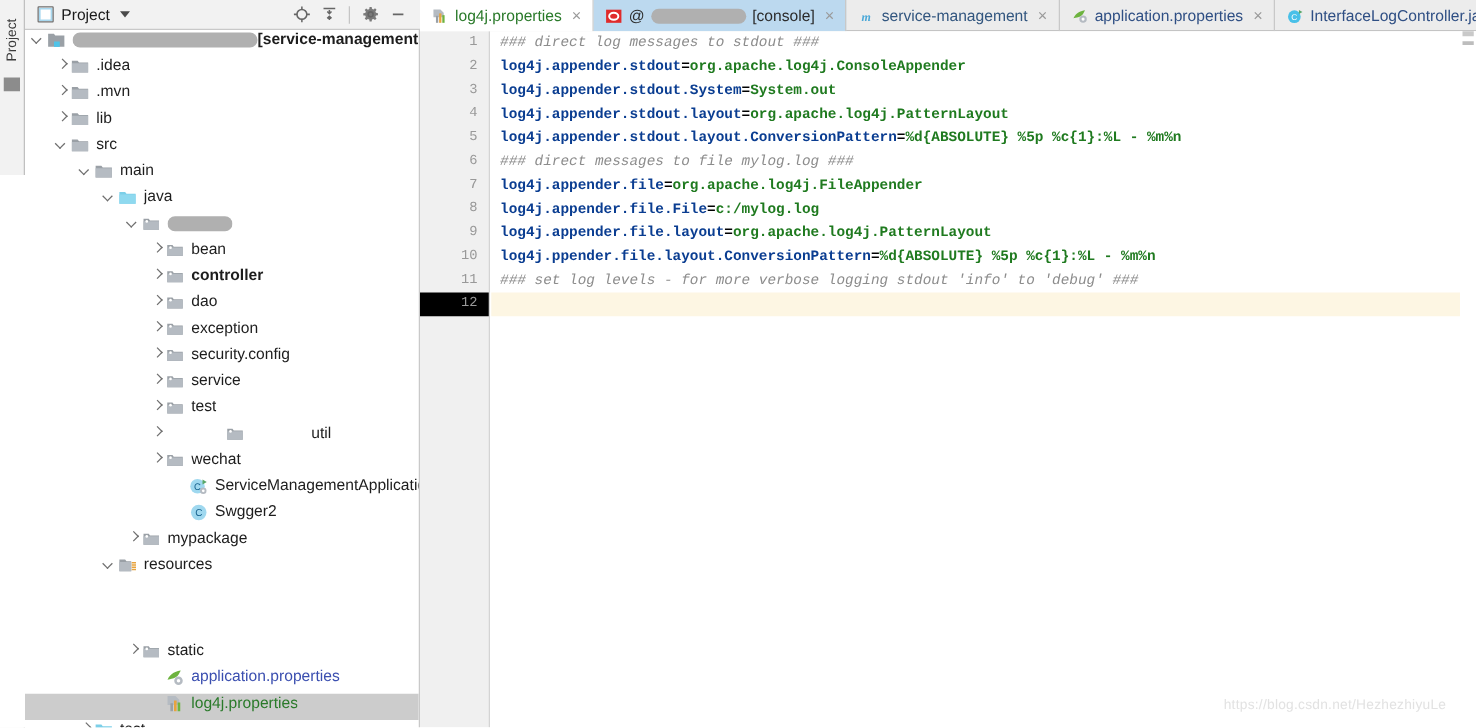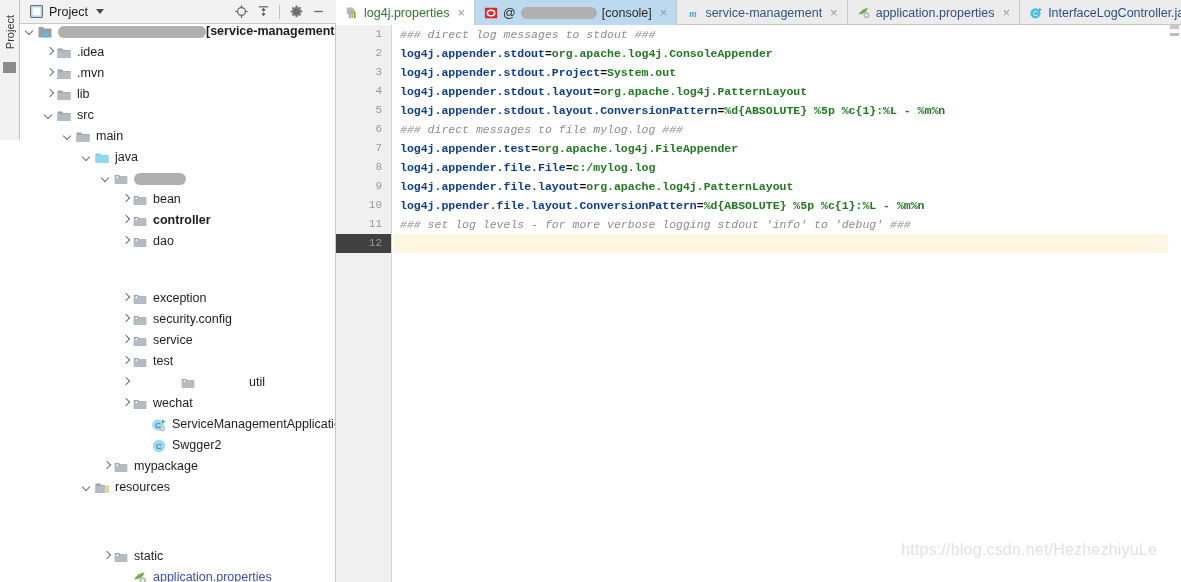--- a/index.html
+++ b/index.html
@@ -139,22 +139,22 @@
   }
   .vscroll .thumb {
     position: absolute; left: 2px; top: 0; width: 9px; height: 4px; background: #c9c9c9;
   }
   .vscroll .thumb2 {
     position: absolute; left: 2px; top: 8px; width: 9px; height: 3px; background: #bdbdbd;
   }
 
   
   .watermark {
-    position: absolute; right: 24px; bottom: 23px;
-    font-size: 16px; color: #e2e2e2; letter-spacing: .2px; user-select: none; text-align: center;
+    position: absolute; right: 24px; bottom: 12px;
+    font-size: 11px; color: #e2e2e2; letter-spacing: .2px; user-select: none; text-align: center;
   }
 </style>
 </head>
 <body>
 
 <div id="app">
 
   <div class="toolstrip">
     <div class="vlabel">Project</div>
     <div class="stub"></div>
@@ -282,21 +282,21 @@
       </div>
       <div class="row" style="padding-left: 99px;">
         <span class="arrow r"></span>
         <span class="ficon"><svg width="16" height="16" viewBox="0 0 16 16">
             <path fill="#9aa0a6" d="M1.8 4h4.2l1 1.3h7.2v7.4H1.8z"></path>
             <path fill="#b5bbc2" d="M1.8 6h12.4v6.7H1.8z"></path>
             <circle cx="4.4" cy="6.1" r="1.05" fill="#ffffff"></circle>
           </svg></span>
         <span class="lbl">dao</span>
       </div>
-      <div class="row" style="padding-left: 99px; margin-top: 36px;">
+      <div class="row" style="padding-left: 99px;">
         <span class="arrow r"></span>
         <span class="ficon"><svg width="16" height="16" viewBox="0 0 16 16">
             <path fill="#9aa0a6" d="M1.8 4h4.2l1 1.3h7.2v7.4H1.8z"></path>
             <path fill="#b5bbc2" d="M1.8 6h12.4v6.7H1.8z"></path>
             <circle cx="4.4" cy="6.1" r="1.05" fill="#ffffff"></circle>
           </svg></span>
         <span class="lbl">exception</span>
       </div>
       <div class="row" style="padding-left: 99px;">
         <span class="arrow r"></span>
@@ -498,30 +498,30 @@
         <div class="gn">2</div>
         <div class="gn">3</div>
         <div class="gn">4</div>
         <div class="gn">5</div>
         <div class="gn">6</div>
         <div class="gn">7</div>
         <div class="gn">8</div>
         <div class="gn">9</div>
         <div class="gn">10</div>
         <div class="gn">11</div>
-        <div class="gn" style="background: #404040;">12</div>
+        <div class="gn" style="background: #000000;">12</div>
       </div>
     <div class="code" id="code">
         <div class="cl"><span class="cmt">### direct log messages to stdout ###</span></div>
         <div class="cl"><span class="key">log4j.appender.stdout</span><span class="eq">=</span><span class="val">org.apache.log4j.ConsoleAppender</span></div>
-        <div class="cl"><span class="key">log4j.appender.stdout.Project</span><span class="eq">=</span><span class="val">System.out</span></div>
+        <div class="cl"><span class="key">log4j.appender.stdout.System</span><span class="eq">=</span><span class="val">System.out</span></div>
         <div class="cl"><span class="key">log4j.appender.stdout.layout</span><span class="eq">=</span><span class="val">org.apache.log4j.PatternLayout</span></div>
         <div class="cl"><span class="key">log4j.appender.stdout.layout.ConversionPattern</span><span class="eq">=</span><span class="val">%d{ABSOLUTE} %5p %c{1}:%L - %m%n</span></div>
         <div class="cl"><span class="cmt">### direct messages to file mylog.log ###</span></div>
-        <div class="cl"><span class="key">log4j.appender.test</span><span class="eq">=</span><span class="val">org.apache.log4j.FileAppender</span></div>
+        <div class="cl"><span class="key">log4j.appender.file</span><span class="eq">=</span><span class="val">org.apache.log4j.FileAppender</span></div>
         <div class="cl"><span class="key">log4j.appender.file.File</span><span class="eq">=</span><span class="val">c:/mylog.log</span></div>
         <div class="cl"><span class="key">log4j.appender.file.layout</span><span class="eq">=</span><span class="val">org.apache.log4j.PatternLayout</span></div>
         <div class="cl"><span class="key">log4j.ppender.file.layout.ConversionPattern</span><span class="eq">=</span><span class="val">%d{ABSOLUTE} %5p %c{1}:%L - %m%n</span></div>
         <div class="cl"><span class="cmt">### set log levels - for more verbose logging stdout 'info' to 'debug' ###</span></div>
         <div class="cl caret">&nbsp;</div>
       </div>
   </div>
 
   <div class="vscroll">
     <div class="thumb"></div>

